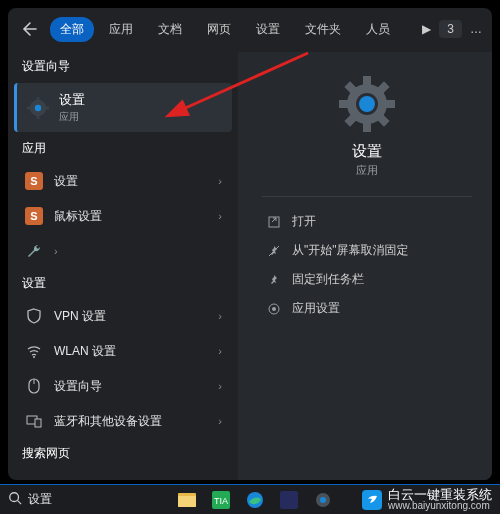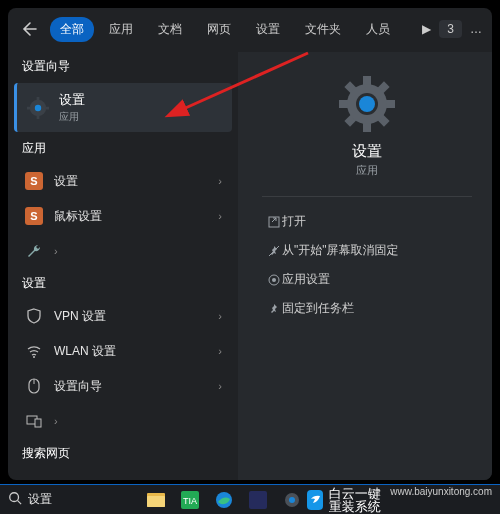--- a/index.html
+++ b/index.html
@@ -27,34 +27,34 @@
   .bm-sub { font-size: 10px; color: #9aa0a6; margin-top: 1px; }
   .item { display: flex; align-items: center; padding: 7px 10px; border-radius: 4px; cursor: pointer; margin: 1px 0; }
   .item-icon { width: 20px; height: 20px; margin-right: 10px; display: flex; align-items: center; justify-content: center; color: #bbb; }
   .item-label { flex: 1; font-size: 12px; color: #e6e6e6; }
   .chevron { color: #888; font-size: 11px; }
   
   .detail-icon { width: 56px; height: 56px; margin: 14px auto 10px; display: flex; align-items: center; justify-content: center; }
   .detail-title { text-align: center; font-size: 15px; color: #fff; }
   .detail-sub { text-align: center; font-size: 11px; color: #9aa0a6; margin-top: 2px; margin-bottom: 18px; }
   .detail-hr { border: none; border-top: 1px solid #3a3d41; margin: 0 10px 10px; }
-  .action { display: flex; align-items: center; padding: 6px 14px; font-size: 12px; color: #d0d0d0; cursor: pointer; }
+  .action { display: flex; align-items: center; gap: 10px; padding: 6px 14px; font-size: 12px; color: #d0d0d0; cursor: pointer; }
   .action-icon { width: 16px; height: 16px; display: flex; align-items: center; justify-content: center; color: #9aa0a6; }
   
   .arrow-svg { position: absolute; left: 155px; top: 40px; pointer-events: none; }
   
   .taskbar { position: absolute; left: 0; bottom: 0; width: 500px; height: 30px; background: #1b1d21; display: flex; align-items: center; border-top: 1px solid #0a63c2; }
   .tb-search { display: flex; align-items: center; gap: 6px; padding: 0 8px; height: 100%; width: 170px; }
   .tb-search-icon { color: #ccc; }
   .tb-search-text { font-size: 12px; color: #e6e6e6; }
   .tb-icons { display: flex; align-items: center; gap: 4px; margin-left: 2px; }
   .tb-item { width: 30px; height: 30px; display: flex; align-items: center; justify-content: center; cursor: pointer; }
   .watermark { margin-left: auto; display: flex; align-items: center; gap: 6px; padding-right: 8px; }
   .wm-logo { width: 20px; height: 20px; background: #1596e8; border-radius: 4px; display: flex; align-items: center; justify-content: center; }
-  .wm-text { font-size: 13px; color: #fff; font-weight: 500; display: flex; flex-direction: row; line-height: 1; justify-content: space-between; }
+  .wm-text { font-size: 13px; color: #fff; font-weight: 500; display: flex; flex-direction: column; line-height: 1; justify-content: space-between; }
   .wm-sub { font-size: 10px; color: #ccc; }
   .sogou { width:18px; height:18px; background:#c63; border-radius:3px; display:flex; align-items:center; justify-content:center; font-size:11px; font-weight:bold; color:#fff; }
 </style>
 </head>
 <body>
 
 <div class="window">
   <div class="panel">
 
     <div class="header">
@@ -158,20 +158,21 @@
               <div class="item-label">设置向导</div>
               <div class="chevron">›</div>
             </div>
             <div class="item">
               <div class="item-icon">
                 <svg width="16" height="14" viewBox="0 0 16 14">
                   <rect x="1" y="2" width="10" height="8" stroke="#bbb" fill="none"></rect>
                   <rect x="9" y="5" width="6" height="8" stroke="#bbb" fill="#26292d"></rect>
                 </svg>
               </div>
+              <div class="item-label">蓝牙和其他设备设置</div>
               <div class="chevron">›</div>
             </div>
           </div>
 
         <div class="section-header">搜索网页</div>
         <div id="web-list">
             <div class="item">
               <div class="item-icon">
                 <svg width="14" height="14" viewBox="0 0 16 16">
                   <circle cx="7" cy="7" r="5" stroke="#bbb" stroke-width="1.4" fill="none"></circle>
@@ -224,33 +225,33 @@
                 <svg width="14" height="14" viewBox="0 0 14 14">
                   <path d="M7 2l3 3-2 2 1 3-2-1-2 2-1-1 2-2-1-2 2-2z" fill="#9aa0a6"></path>
                   <line x1="2" y1="12" x2="12" y2="2" stroke="#9aa0a6"></line>
                 </svg>
               </div>
               <span>从"开始"屏幕取消固定</span>
             </div>
             <div class="action">
               <div class="action-icon">
                 <svg width="14" height="14" viewBox="0 0 14 14">
-                  <circle cx="7" cy="7" r="5" stroke="#9aa0a6" fill="none"></circle>
-                  <circle cx="7" cy="7" r="2" fill="#9aa0a6"></circle>
-                </svg>
-              </div>
-              <span>应用设置</span>
+                  <path d="M7 2l3 3-2 2 1 3-2-1-2 2-1-1 2-2-1-2 2-2z" fill="#9aa0a6"></path>
+                </svg>
+              </div>
+              <span>固定到任务栏</span>
             </div>
             <div class="action">
               <div class="action-icon">
                 <svg width="14" height="14" viewBox="0 0 14 14">
-                  <path d="M7 2l3 3-2 2 1 3-2-1-2 2-1-1 2-2-1-2 2-2z" fill="#9aa0a6"></path>
-                </svg>
-              </div>
-              <span>固定到任务栏</span>
+                  <circle cx="7" cy="7" r="5" stroke="#9aa0a6" fill="none"></circle>
+                  <circle cx="7" cy="7" r="2" fill="#9aa0a6"></circle>
+                </svg>
+              </div>
+              <span>应用设置</span>
             </div>
           </div>
       </div>
     </div>
 
     <svg class="arrow-svg" width="160" height="90">
       <defs>
           <marker id="ah" markerWidth="10" markerHeight="10" refX="2" refY="3" orient="auto">
             <path d="M0,0 L0,6 L8,3 z" fill="#d22"></path>
           </marker>

